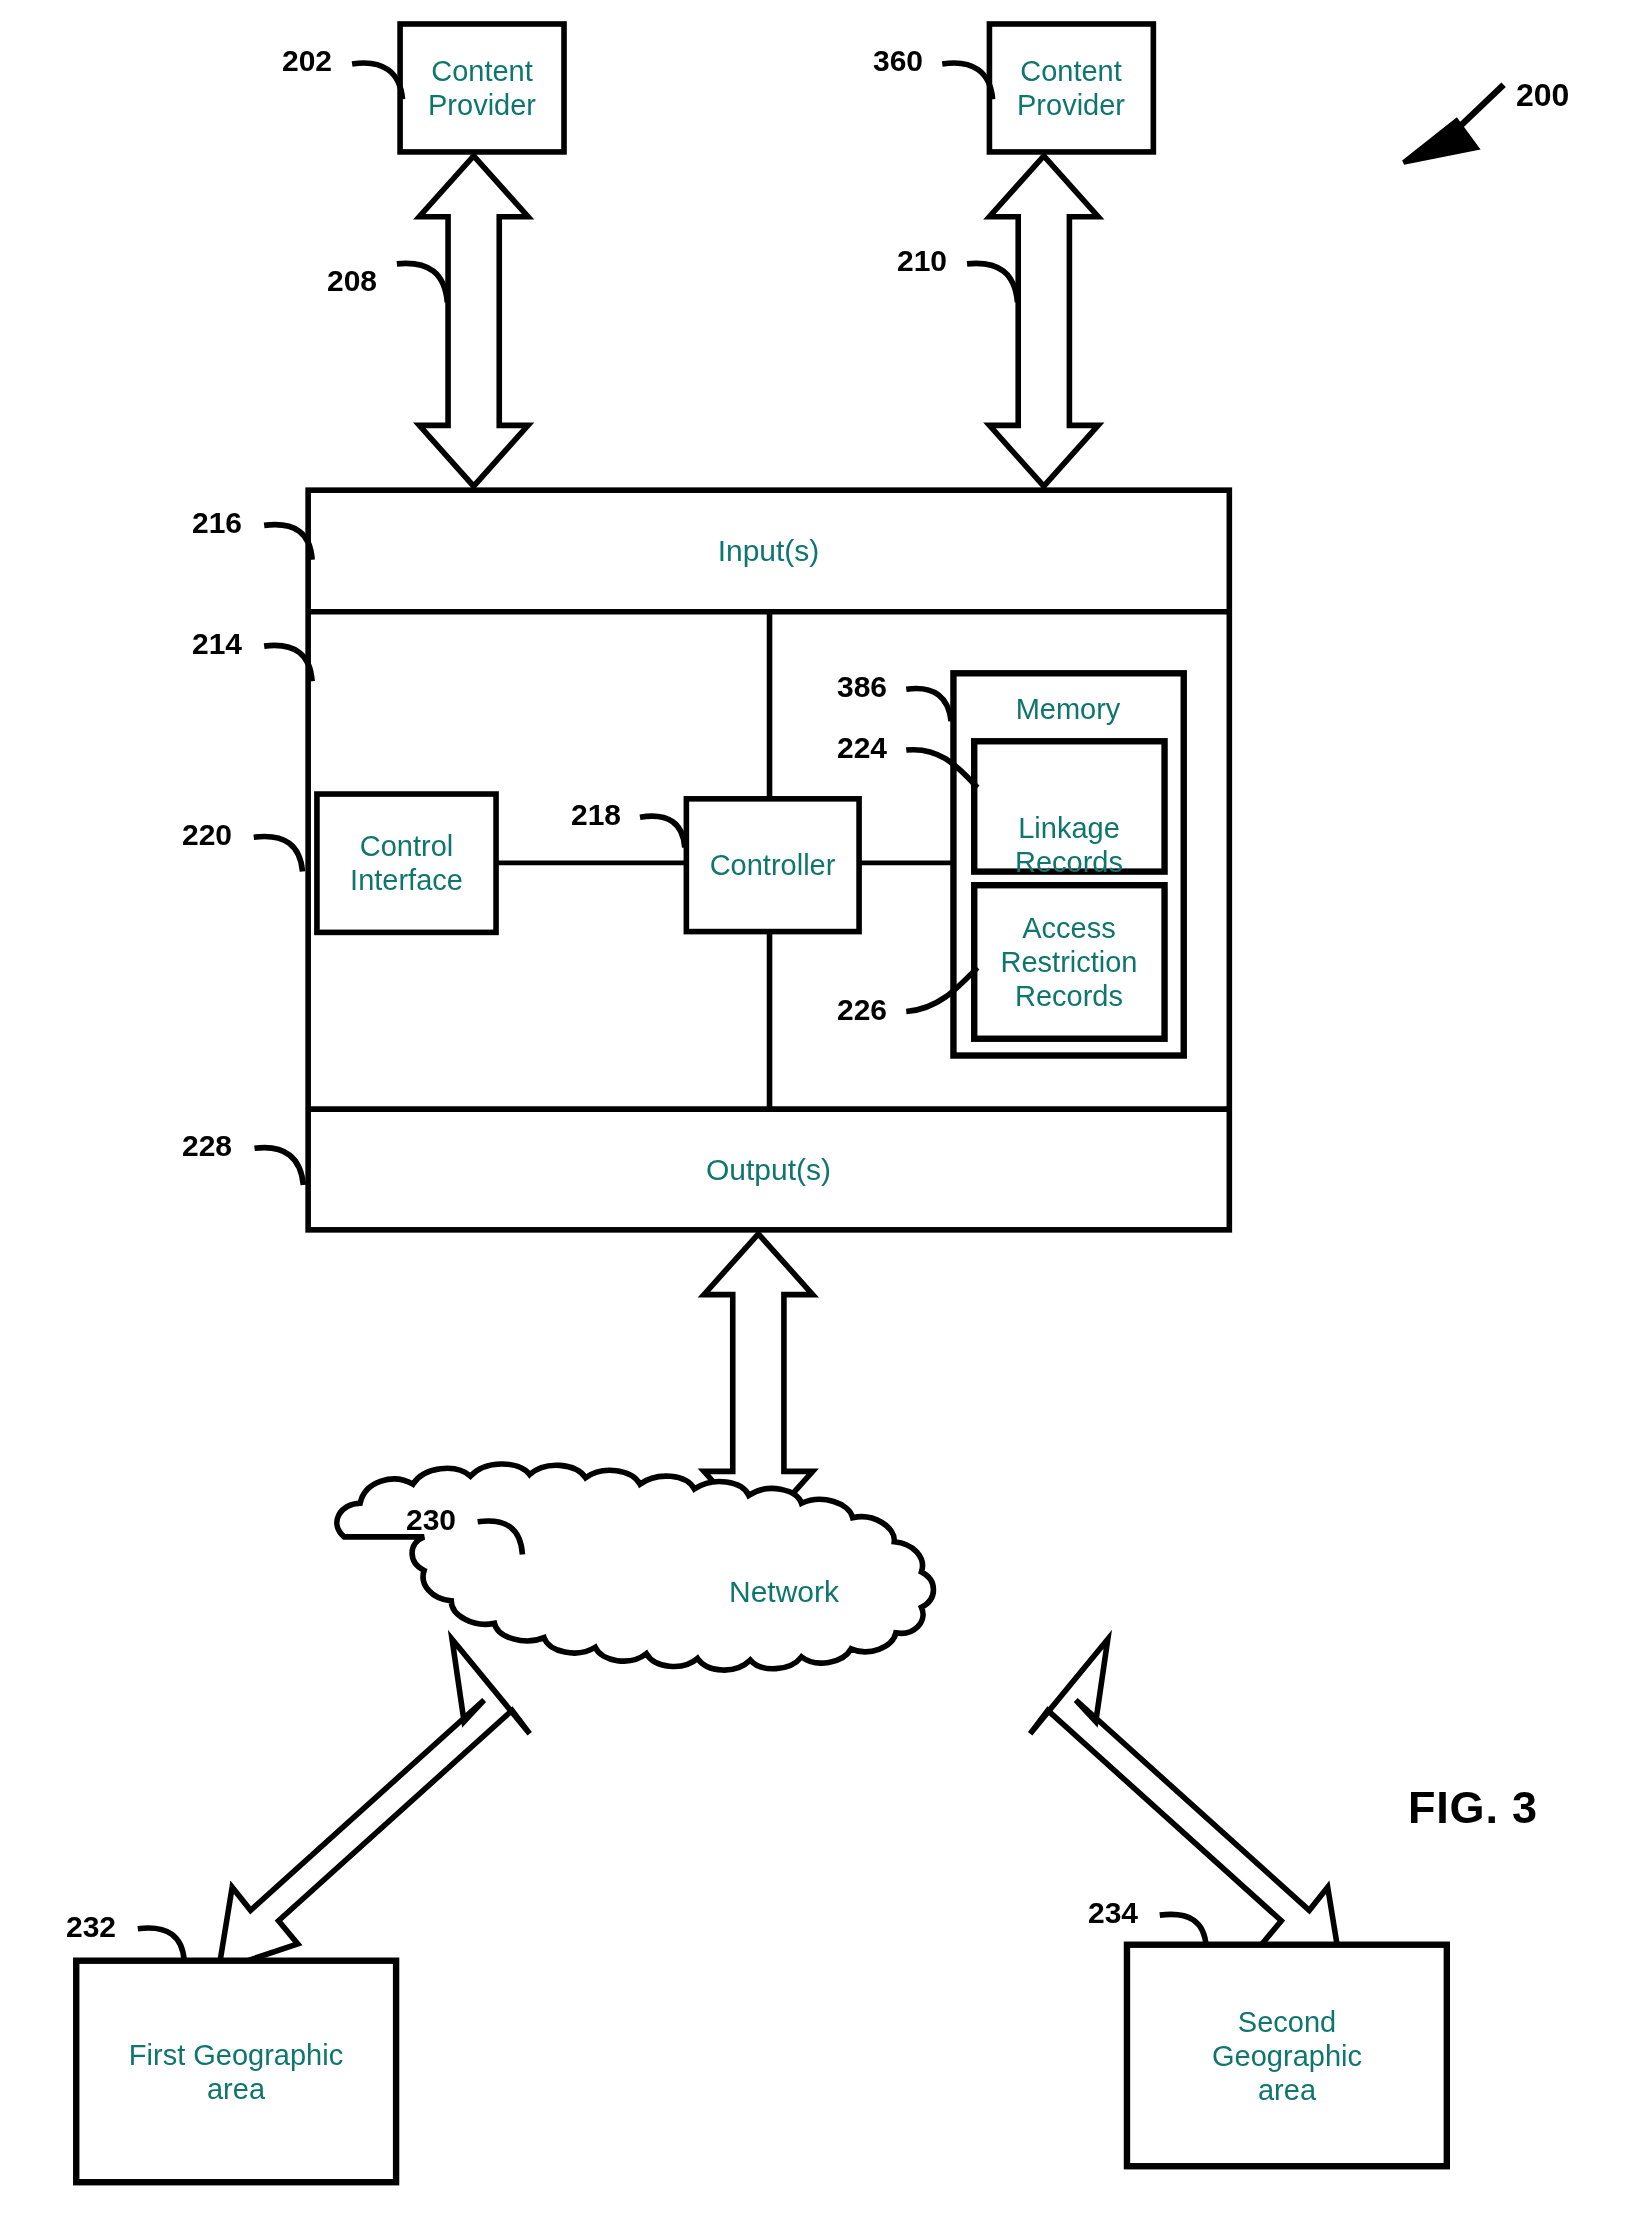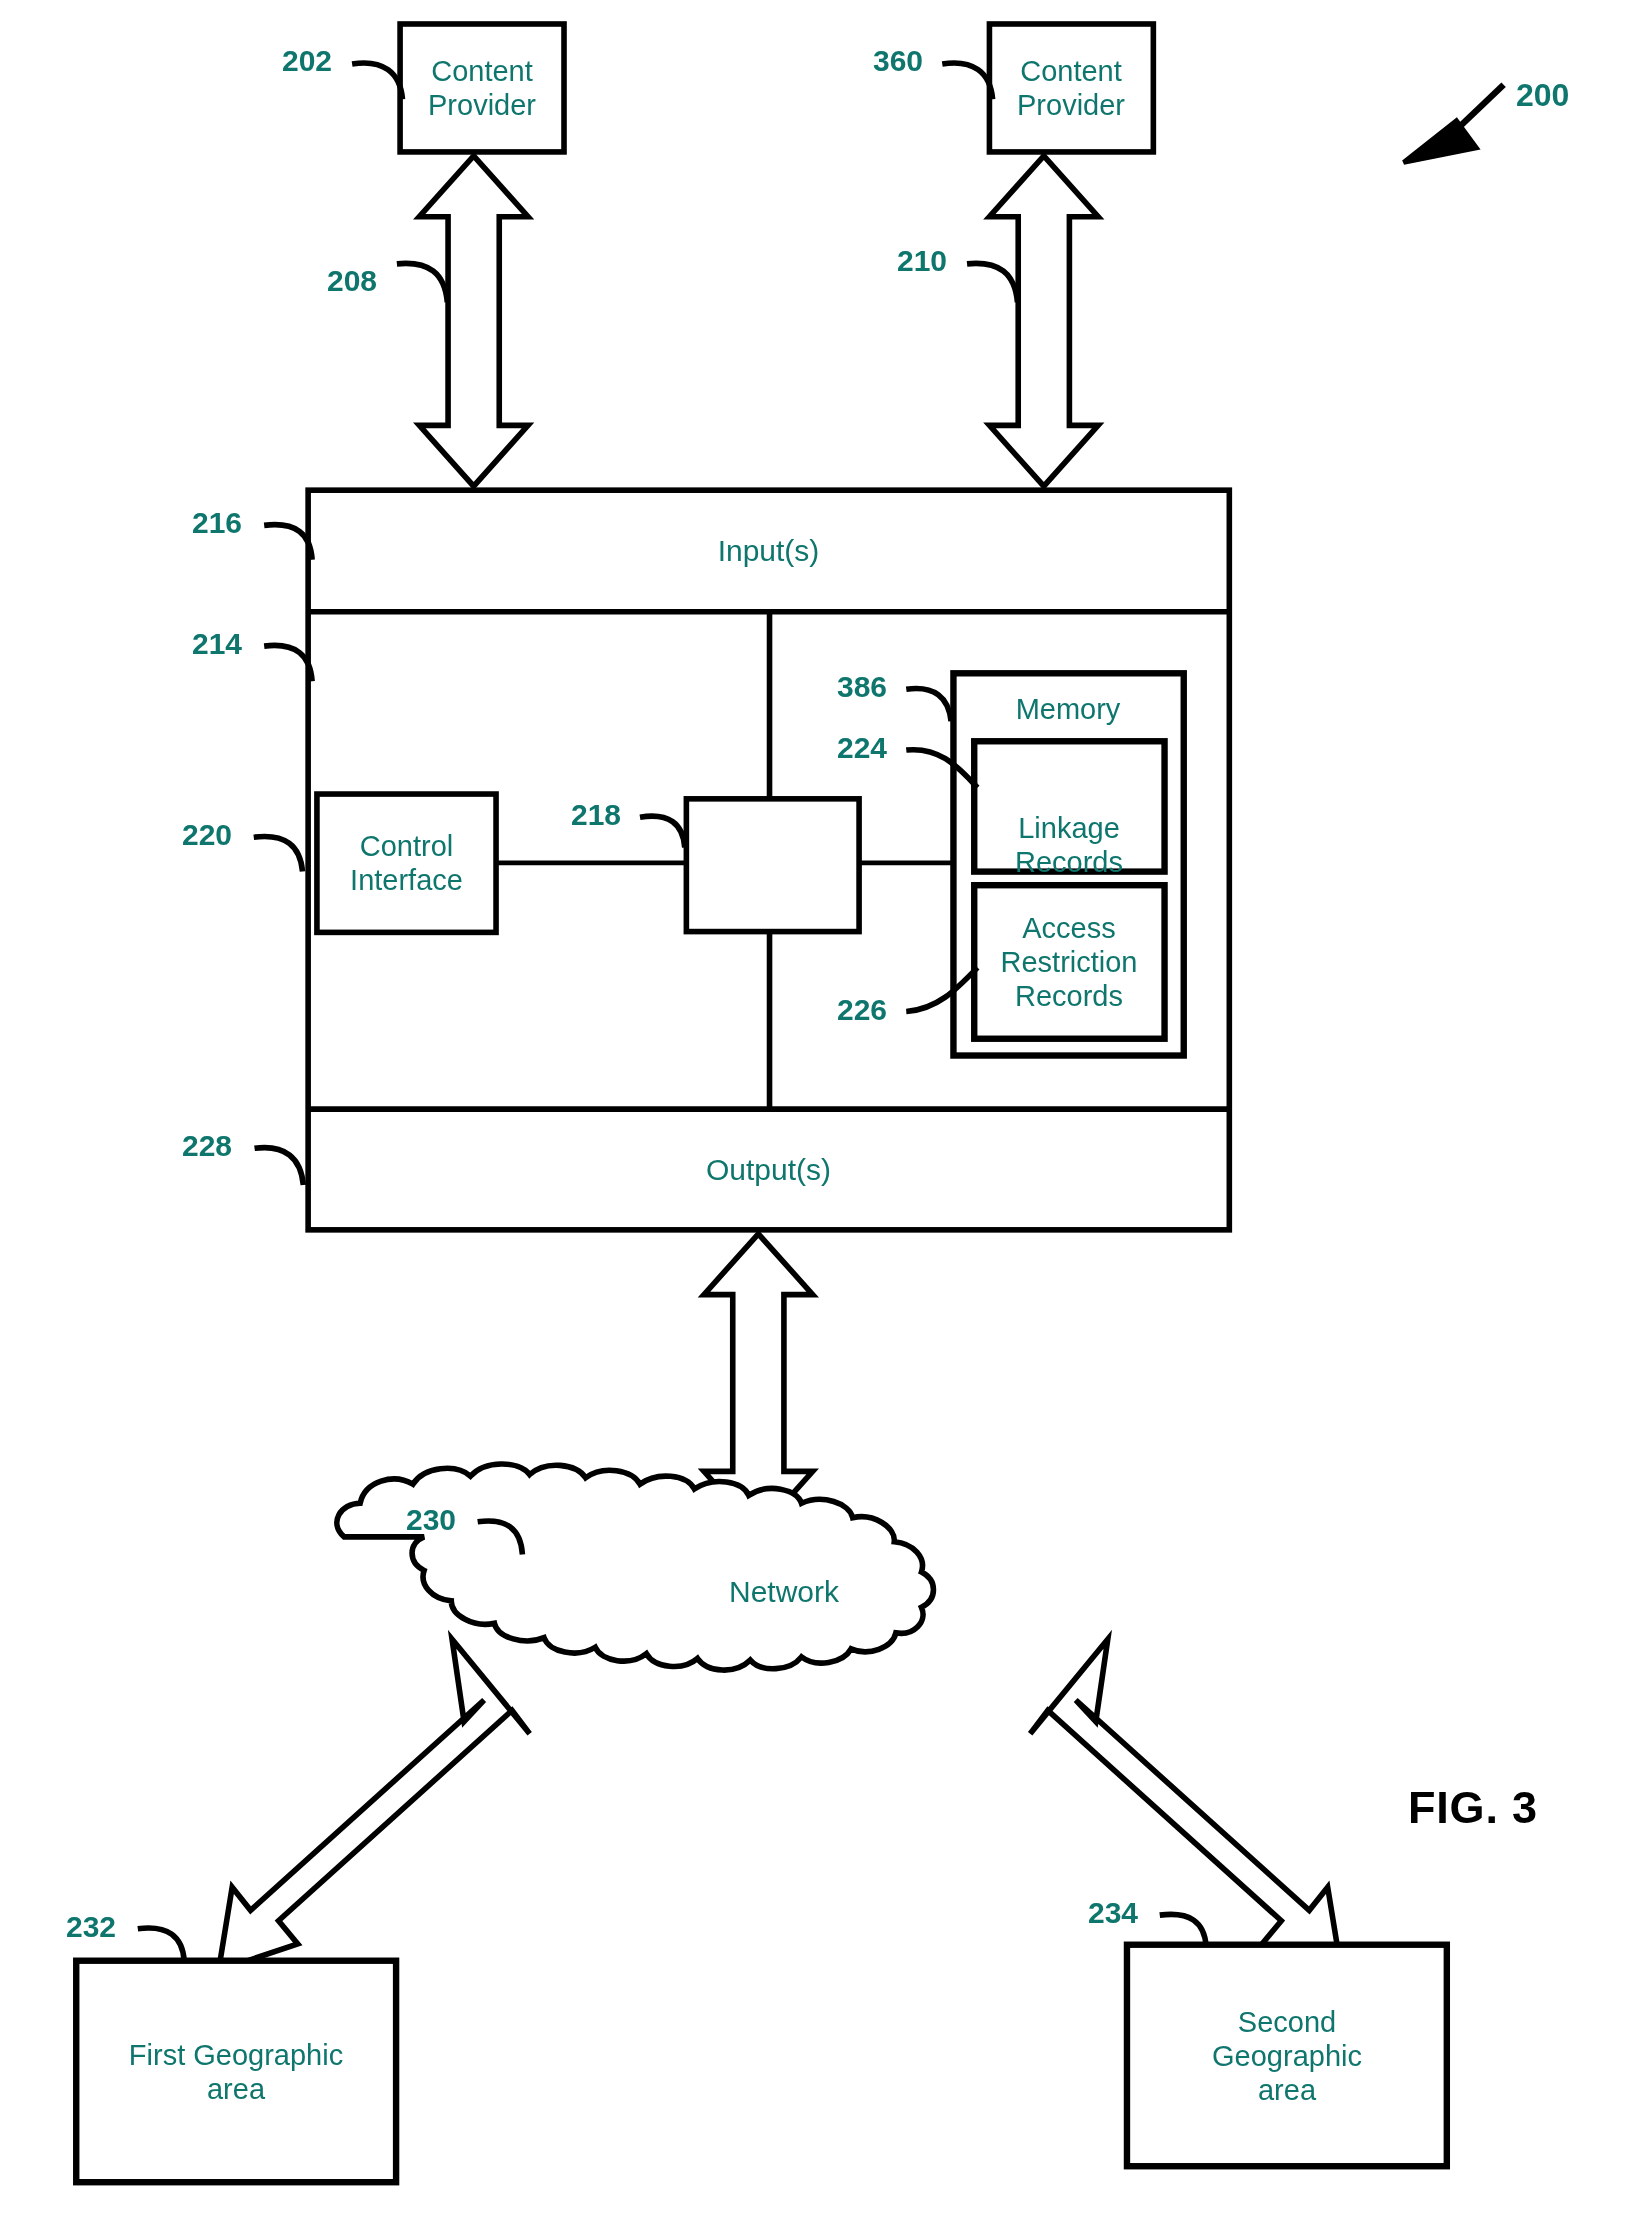--- a/index.html
+++ b/index.html
@@ -30,21 +30,21 @@
     justify-content: center;
     text-align: center;
     color: #0f766e;
     font-family: "Liberation Sans", sans-serif;
     line-height: 1.18;
     white-space: pre-line;
     pointer-events: none;
   }
   .refnum {
     position: absolute;
-    color: #0f766e;
+    color: #000000;
     font-family: "Liberation Sans", sans-serif;
     font-weight: bold;
     font-size: 30px;
     letter-spacing: 0px;
   }
   .fig-title {
     position: absolute;
     color: #000000;
     font-family: "Liberation Sans", sans-serif;
     font-weight: bold;
@@ -214,20 +214,21 @@
 Provider</div>
 
   <div class="box-label t33" style="left:989px; top:24px; width:164px; height:128px;">Content
 Provider</div>
 
   <div class="box-label t35" style="left:308px; top:490px; width:921px; height:122px;">Input(s)</div>
 
   <div class="box-label t33" style="left:317px; top:794px; width:179px; height:138px;">Control
 Interface</div>
 
+  <div class="box-label t33" style="left:686px; top:799px; width:173px; height:133px;">Controller</div>
 
   <div class="box-label t33" style="left:953px; top:681px; width:230px; height:56px;">Memory</div>
 
   <div class="box-label t33" style="left:974px; top:780px; width:190px; height:130px;">Linkage
 Records</div>
 
   <div class="box-label t33" style="left:974px; top:885px; width:190px; height:154px;">Access
 Restriction
 Records</div>
 

